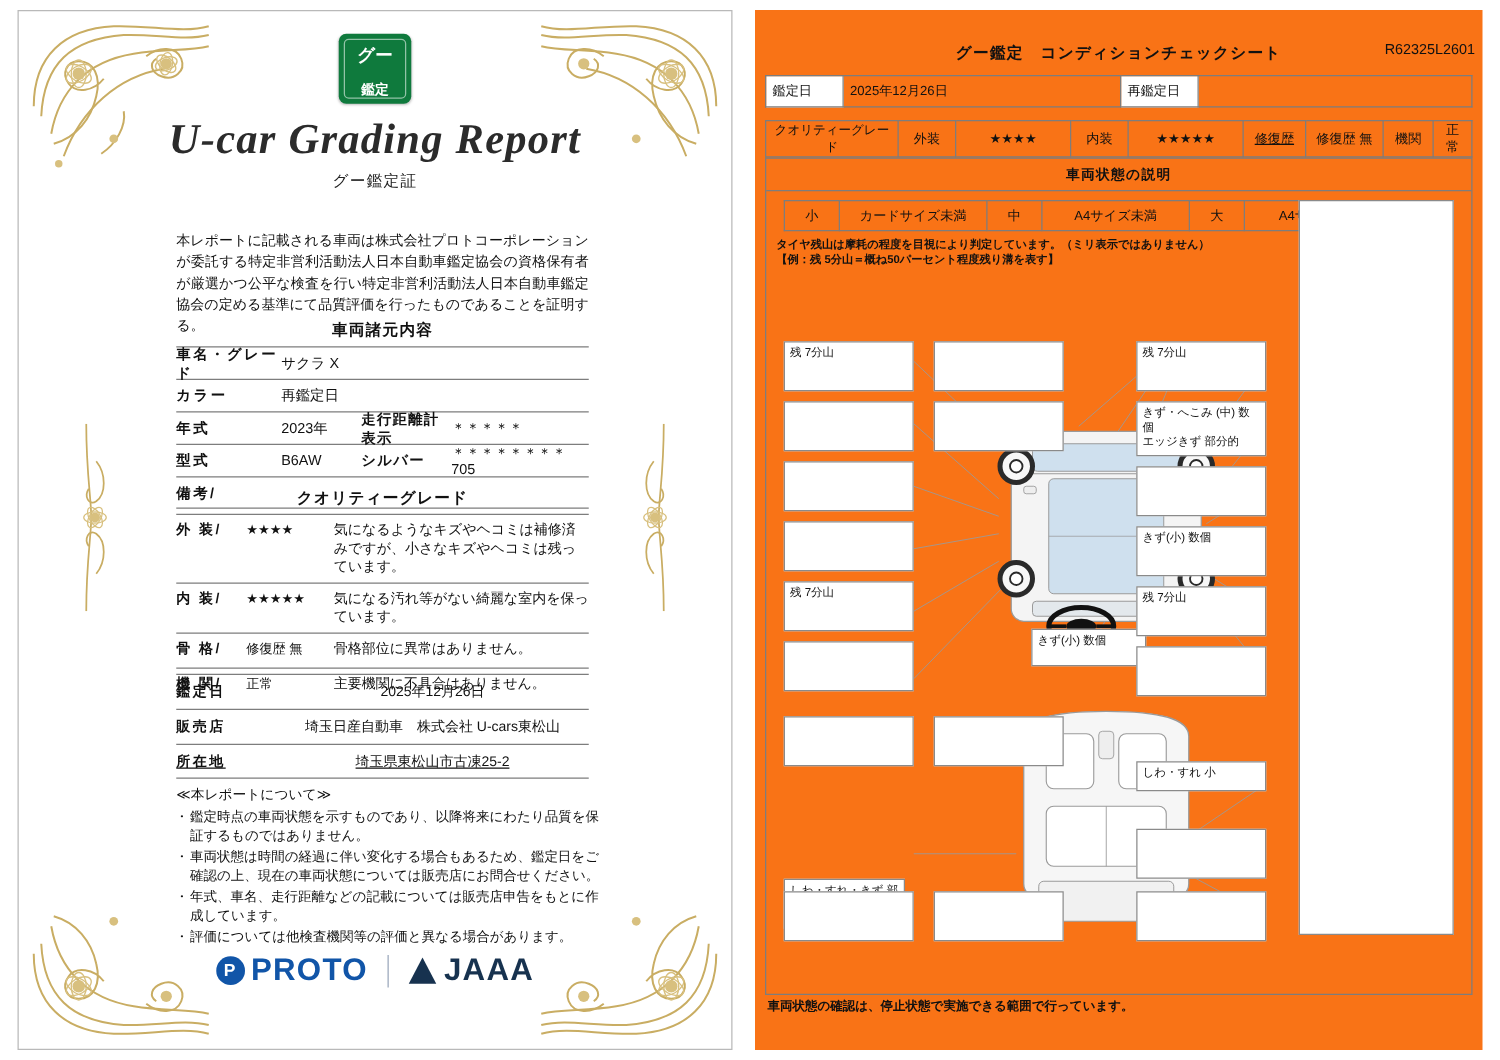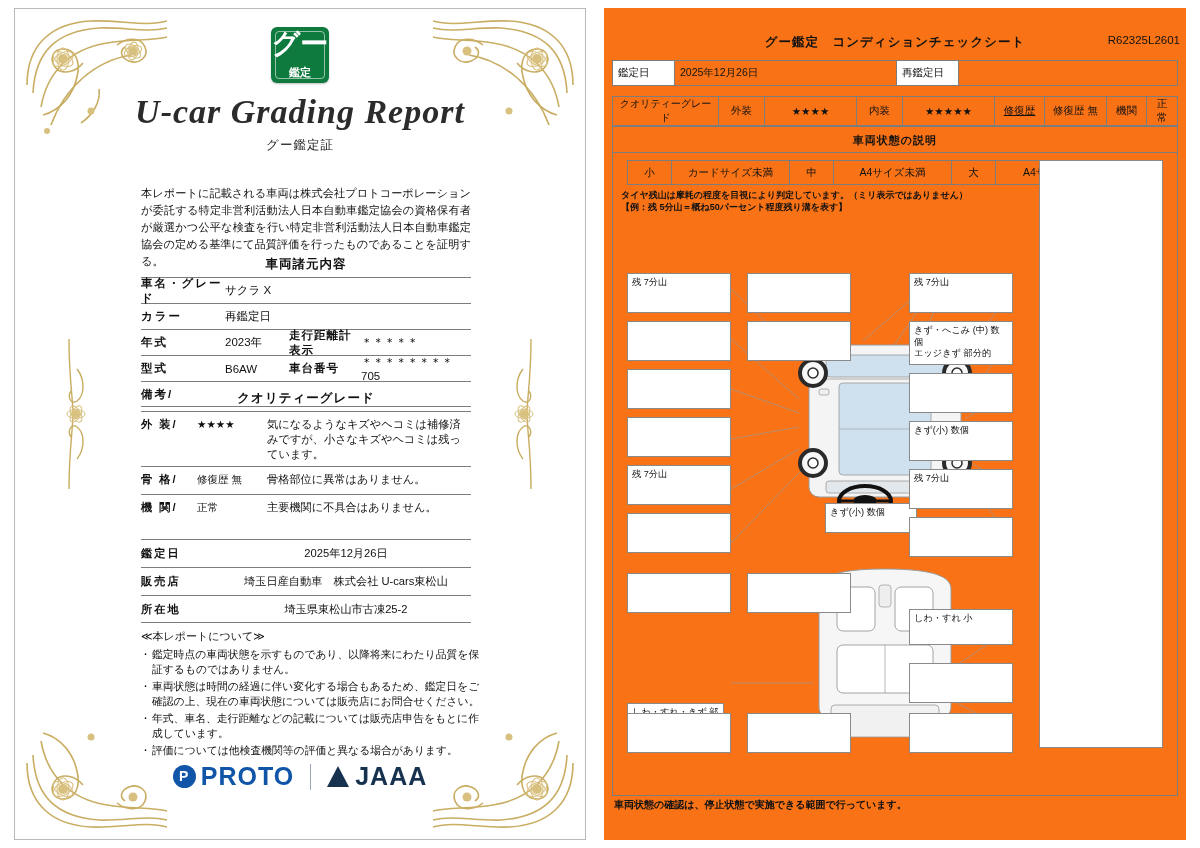--- a/index.html
+++ b/index.html
@@ -56,21 +56,21 @@
   }
   #goo-logo .badge::after {
     content: "";
     position: absolute; left: 4px; top: 4px; right: 4px; bottom: 4px;
     border: 1px solid rgba(255,255,255,.55);
     border-radius: 4px;
   }
   #goo-logo .t1 {
     position: absolute; top: 5px; left: 0; right: 0;
     text-align: center;
-    color: #fff; font-size: 28px; font-weight: bold;
+    color: #fff; font-size: 14px; font-weight: bold;
     letter-spacing: 0;
     line-height: 24px;
   }
   #goo-logo .t2 {
     position: absolute; bottom: 5px; left: 0; right: 0;
     text-align: center;
     color: #fff; font-size: 11px; font-weight: bold;
     line-height: 12px;
   }
 
@@ -167,21 +167,21 @@
     position: absolute;
     left: 126px; top: 530px; width: 330px;
   }
   .meta-row {
     display: flex;
     align-items: center;
     border-top: 1px solid #7d7d7d;
     height: 28px;
     font-size: 11.2px;
   }
-  .meta-row.last { border-bottom: 1px solid #7d7d7d; }
+  .meta-row.last { border-bottom: 1px solid #7d7d7d; text-decoration: underline; }
   .meta-label {
     width: 80px;
     font-weight: bold;
     letter-spacing: 2px;
   }
   .meta-value { flex: 1; text-align: center; }
 
   #notes-block {
     position: absolute;
     left: 126px; top: 620px; width: 340px;
@@ -487,36 +487,41 @@
     </div>
     <div class="spec-row">
       <div class="spec-label">年式</div>
       <div class="spec-value">2023年</div>
       <div class="spec-label2">走行距離計表示</div>
       <div class="spec-value2">＊＊＊＊＊</div>
     </div>
     <div class="spec-row">
       <div class="spec-label">型式</div>
       <div class="spec-value">B6AW</div>
-      <div class="spec-label2">車台番号</div>
+      <div class="spec-label2">シルバー</div>
       <div class="spec-value2">＊＊＊＊＊＊＊＊705</div>
     </div>
     <div class="spec-row last">
       <div class="spec-label">備考/</div>
       <div class="spec-value"></div>
     </div>
   </div>
 
   <div id="grade-block">
     <div class="section-heading">クオリティーグレード</div>
 
     <div class="grade-row">
       <div class="g-label">外 装/</div>
       <div class="g-mark">★★★★</div>
       <div class="g-text">気になるようなキズやヘコミは補修済みですが、小さなキズやヘコミは残っています。</div>
+    </div>
+    <div class="grade-row">
+      <div class="g-label">内 装/</div>
+      <div class="g-mark">★★★★★</div>
+      <div class="g-text">気になる汚れ等がない綺麗な室内を保っています。</div>
     </div>
     <div class="grade-row">
       <div class="g-label">骨 格/</div>
       <div class="g-mark">修復歴 無</div>
       <div class="g-text">骨格部位に異常はありません。</div>
     </div>
     <div class="grade-row">
       <div class="g-label">機 関/</div>
       <div class="g-mark">正常</div>
       <div class="g-text">主要機関に不具合はありません。</div>
@@ -721,20 +726,20 @@
       <div class="blankbox" style="left:134px; top:500px; width:104px; height:40px;"></div>
       <div class="callout" style="left:212px; top:290px; width:92px; height:30px;"><span>きず(小) 数個</span></div>
 
       <div class="callout" style="left:296px; top:60px; width:104px; height:40px;"><span>残 7分山</span></div>
       <div class="callout" style="left:296px; top:108px; width:104px; height:44px;"><span style="white-space:pre-line;">きず・へこみ (中) 数個
 エッジきず 部分的</span></div>
       <div class="blankbox" style="left:296px; top:160px; width:104px; height:40px;"></div>
       <div class="callout" style="left:296px; top:208px; width:104px; height:40px;"><span>きず(小) 数個</span></div>
       <div class="callout" style="left:296px; top:256px; width:104px; height:40px;"><span>残 7分山</span></div>
       <div class="blankbox" style="left:296px; top:304px; width:104px; height:40px;"></div>
-      <div class="callout" style="left:296px; top:396px; width:104px; height:36px;"><span>しわ・すれ 小</span></div>
+      <div class="callout" style="left:296px; top:396px; width:104px; height:24px;"><span>しわ・すれ 小</span></div>
       <div class="blankbox" style="left:296px; top:450px; width:104px; height:40px;"></div>
       <div class="blankbox" style="left:296px; top:500px; width:104px; height:40px;"></div>
     </div>
   </div>
 
   <div id="footer-note">車両状態の確認は、停止状態で実施できる範囲で行っています。</div>
 </div>
 
 </body></html>

